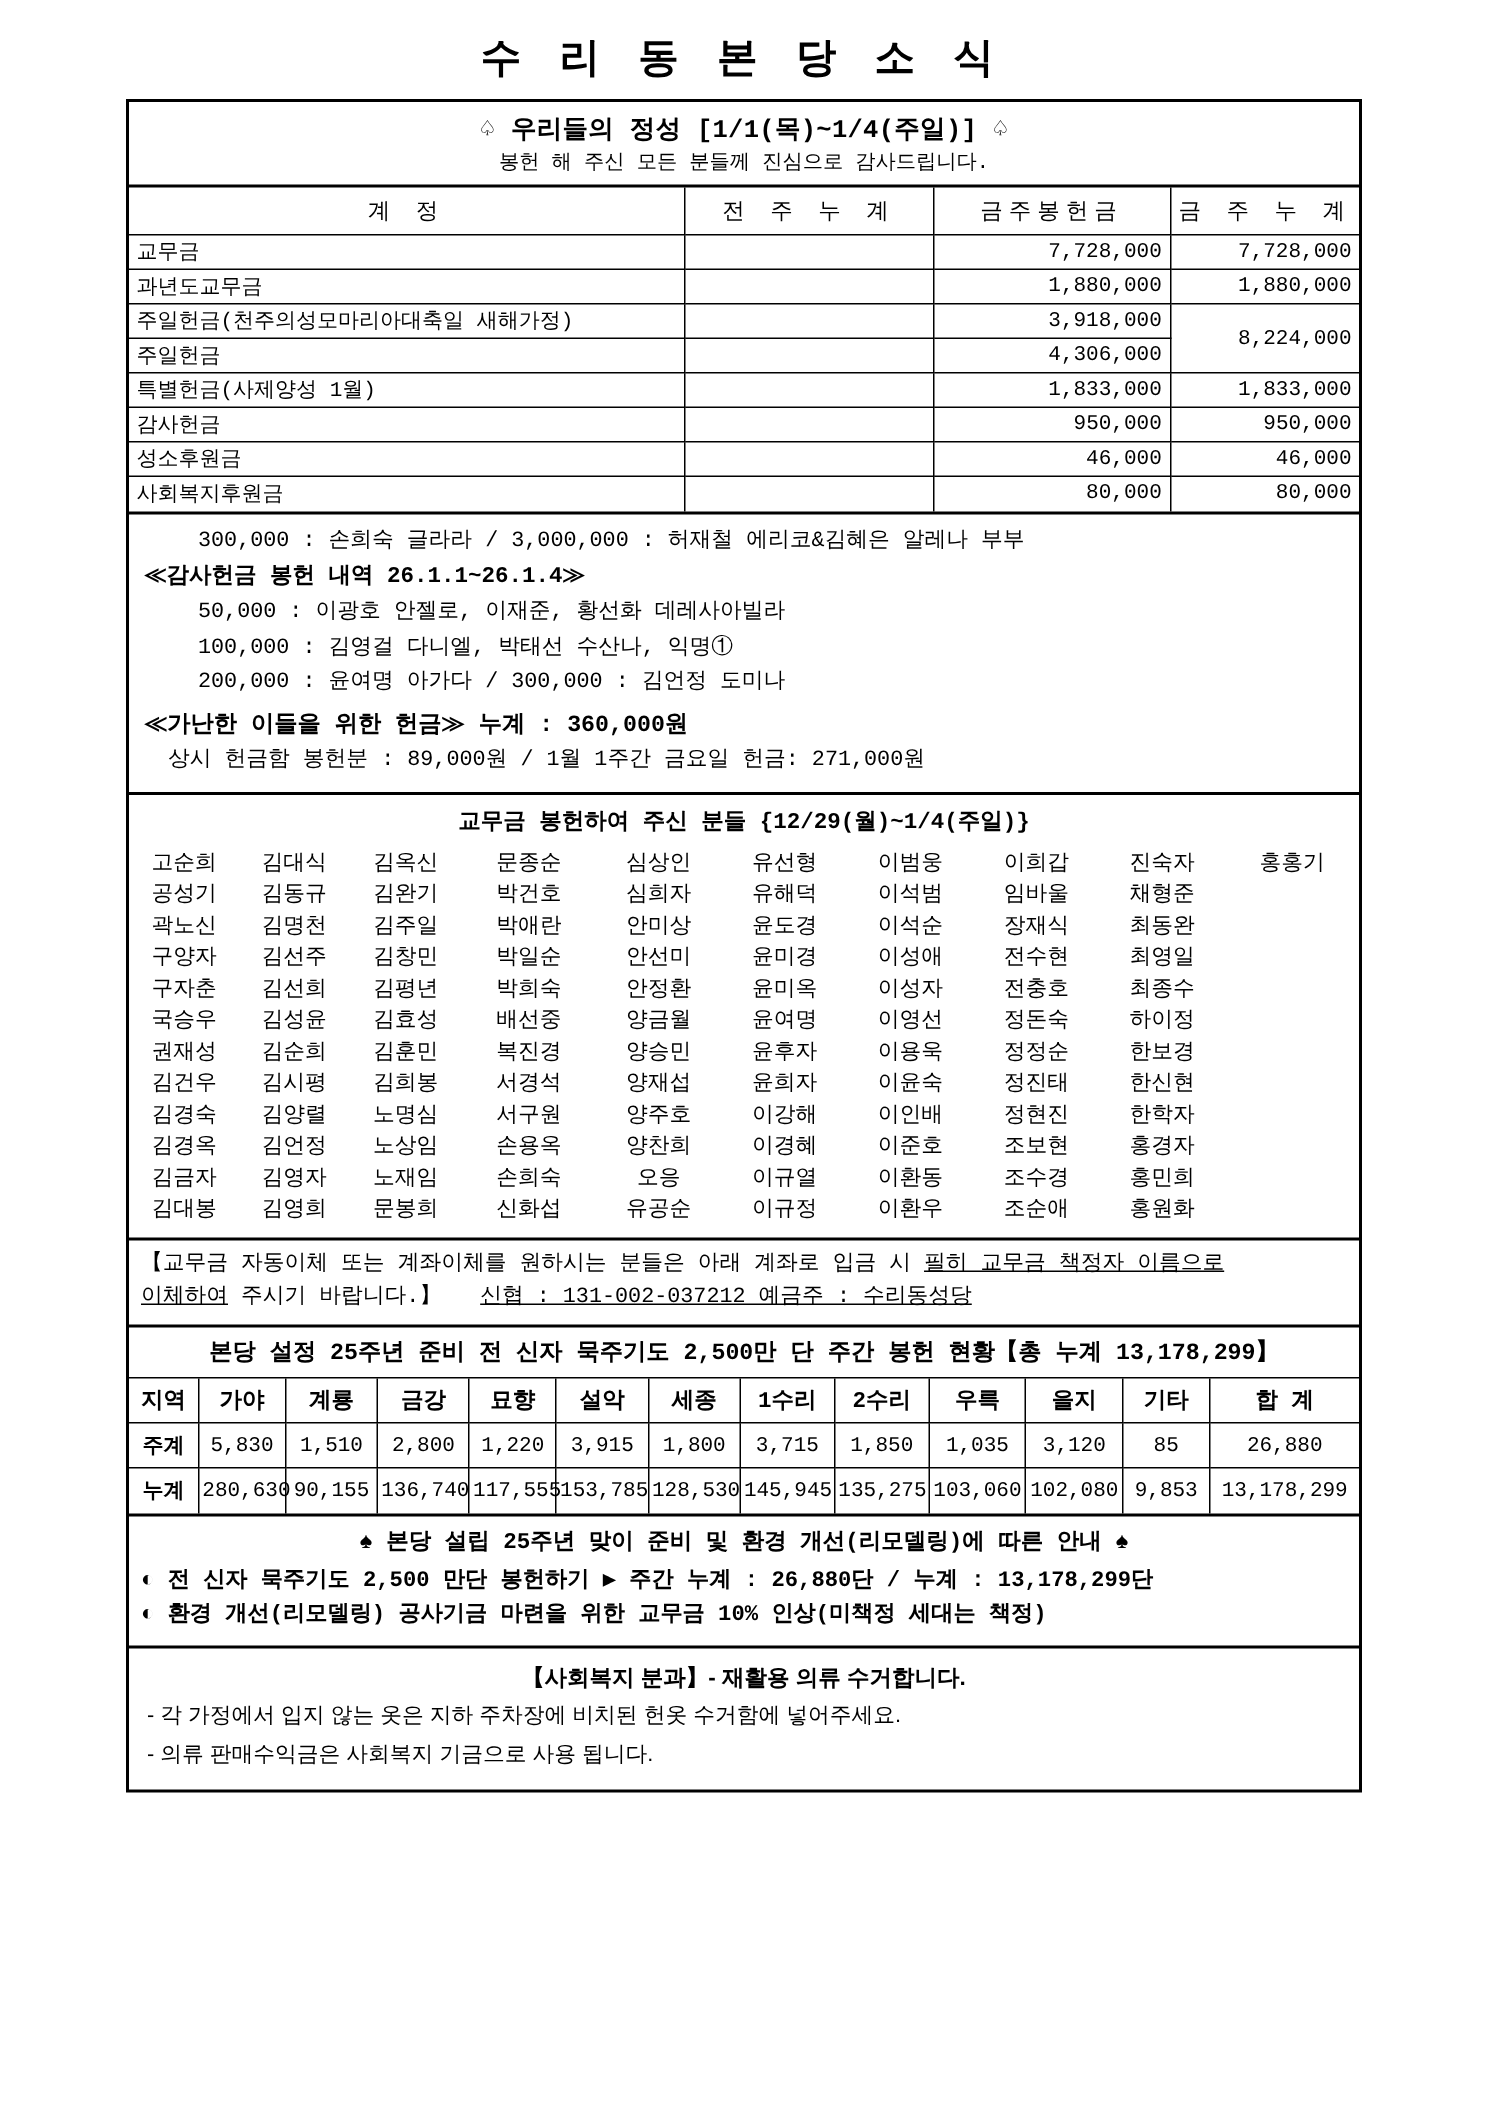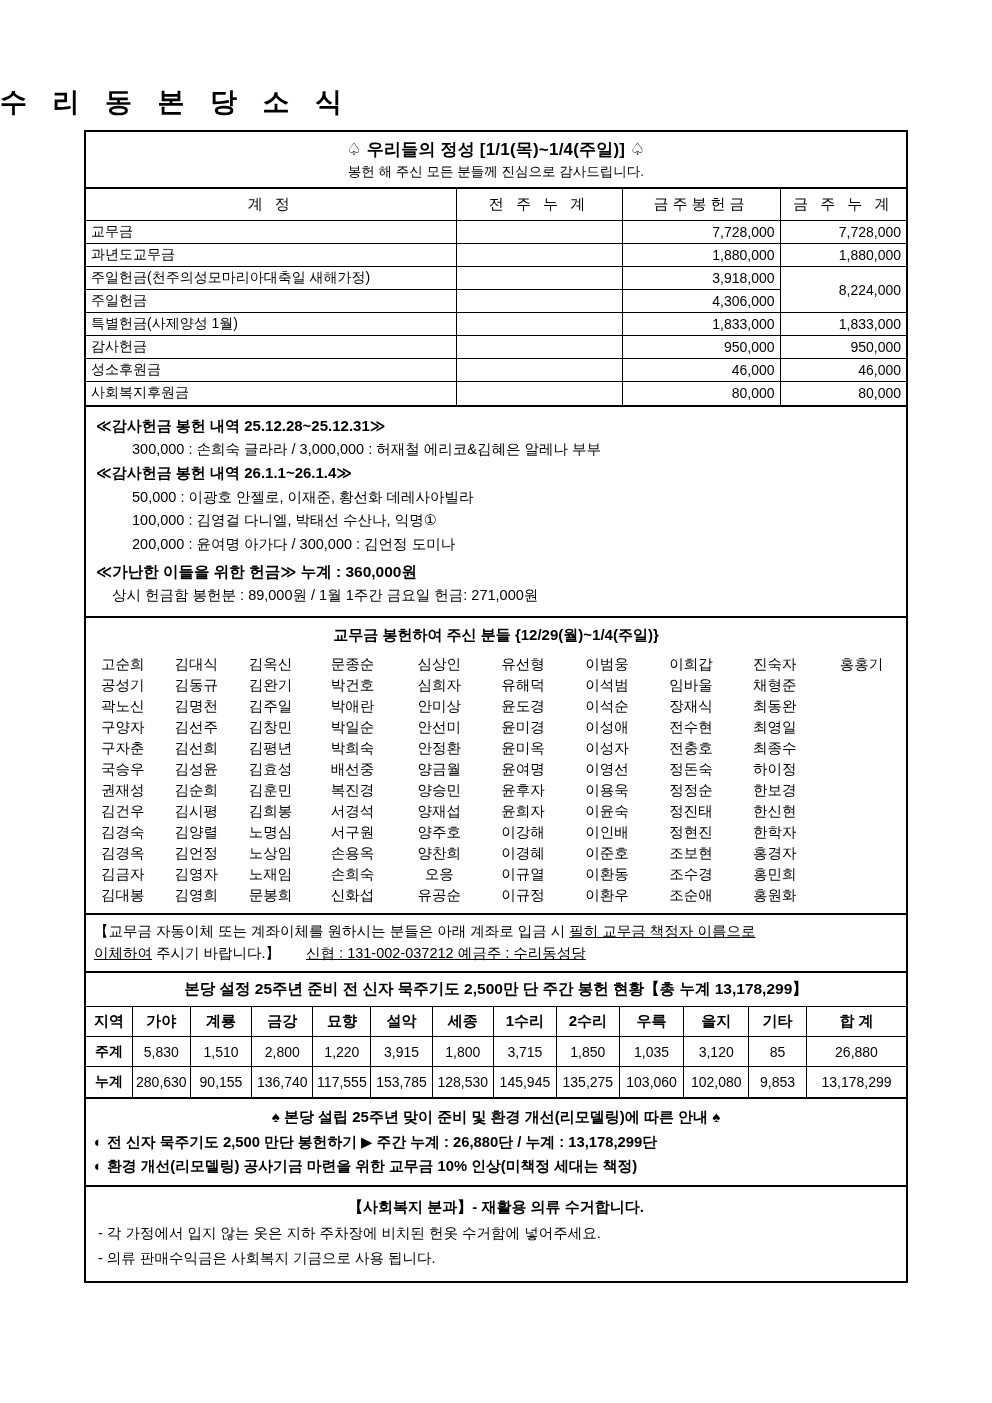--- a/index.html
+++ b/index.html
@@ -15,35 +15,37 @@
     overflow: hidden;
   }
   .page {
     position: relative;
     width: 992px;
     height: 1403px;
     box-sizing: border-box;
     padding: 0;
   }
   .doc-title {
+    text-align: center;
     font-size: 27px;
     font-weight: bold;
     letter-spacing: 9px;
-    padding-top: 88px;
+    padding-top: 24px;
     padding-bottom: 12px;
     line-height: 1.1;
   }
   .frame {
     margin: 0 auto;
     width: 824px;
     border: 2.5px solid #000;
     box-sizing: border-box;
   }
   .band {
     border-bottom: 2.5px solid #000;
+    font-family: Liberation Mono, monospace;
   }
   .band-head {
     text-align: center;
     padding: 6px 0 2px 0;
   }
   .band-head .l1 {
     font-size: 17px;
     font-weight: bold;
     letter-spacing: 0.2px;
   }
@@ -299,21 +301,20 @@
           <td class="item">사회복지후원금</td>
           <td class="num"></td>
           <td class="num">80,000</td>
           <td class="num">80,000</td>
         </tr>
       </tbody>
         </table>
     </div>
 
     <div class="band thanks">
-      <div class="hd">≪감사헌금 봉헌 내역 25.12.28~25.12.31≫</div>
       <div class="ln">300,000 :  손희숙 글라라    /    3,000,000 : 허재철 에리코&amp;김혜은 알레나 부부</div>
       <div class="hd">≪감사헌금 봉헌 내역 26.1.1~26.1.4≫</div>
       <div class="ln">50,000 :  이광호 안젤로, 이재준, 황선화 데레사아빌라</div>
       <div class="ln">100,000 :  김영걸 다니엘, 박태선 수산나, 익명①</div>
       <div class="ln">200,000 :  윤여명 아가다    /    300,000 : 김언정 도미나</div>
       <div class="poor-hd">≪가난한 이들을 위한 헌금≫ 누계 : 360,000원</div>
       <div class="ln2">상시 헌금함 봉헌분 : 89,000원   /   1월 1주간 금요일 헌금: 271,000원</div>
     </div>
 
     <div class="band names-wrap">

